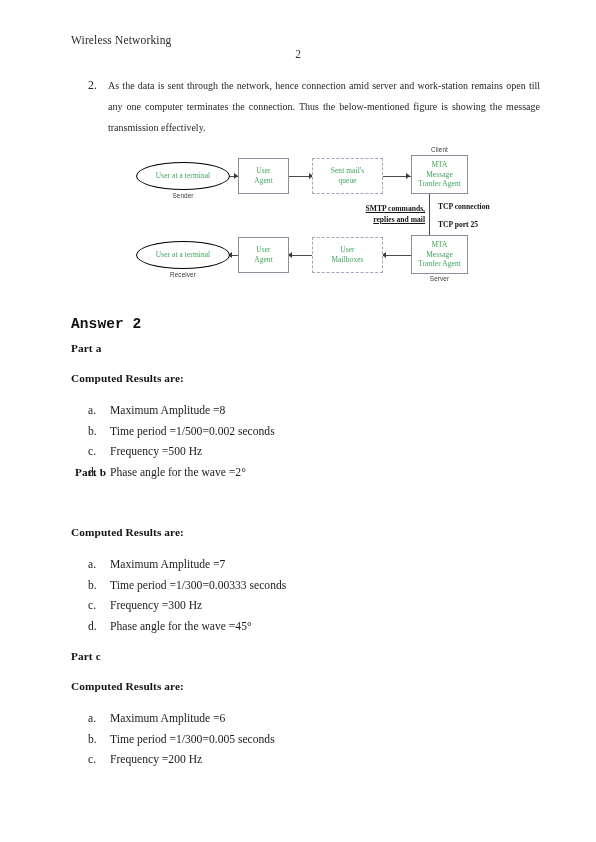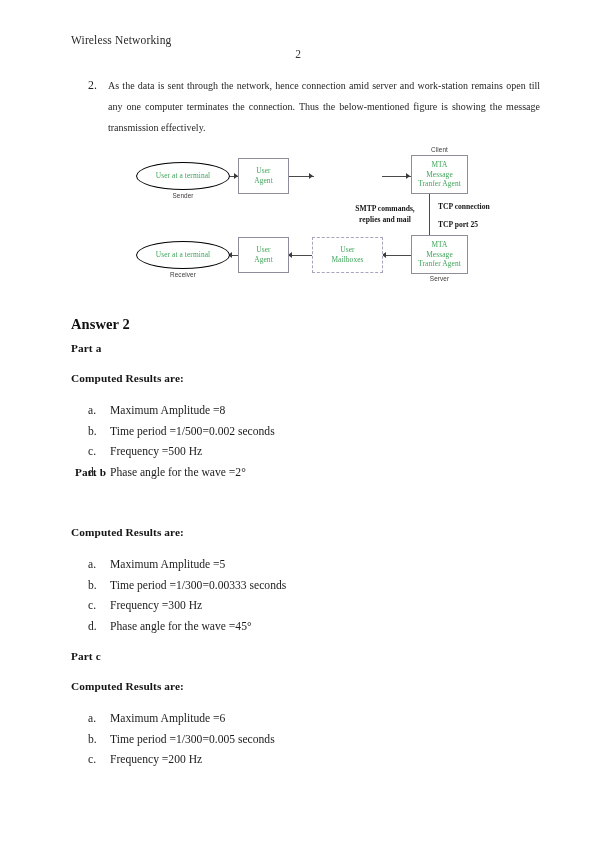--- a/index.html
+++ b/index.html
@@ -147,21 +147,21 @@
   .arrow.down {
     border-left: 3px solid transparent;
     border-right: 3px solid transparent;
     border-top: 4.5px solid #3a3a3a;
   }
 
   
   .answer-heading {
     position: absolute;
     left: 71px;
-    font-family: Liberation Serif, serif;
+    font-family: Liberation Mono, monospace;
     font-weight: bold;
     font-size: 14.5px;
     color: #111010;
     letter-spacing: .1px;
   }
   .sub-heading {
     position: absolute;
     font-family: "Liberation Serif", serif;
     font-weight: bold;
     font-size: 11.3px;
@@ -230,27 +230,29 @@
     <div class="arrow down" style="left:296px; top:89px;"></div>
 
     <div class="node ellipse" style="left:6px; top:16px; width:94px; height:28px;">
       <span>User at a terminal</span>
     </div>
     <div class="sublabel" style="left:6px; top:46px; width:94px;">Sender</div>
 
     <div class="node solid" style="left:108px; top:12px; width:51px; height:36px; white-space:pre-line;">User
 Agent</div>
 
+    <div class="node dashed" style="left:182px; top:12px; width:71px; height:36px; white-space:pre-line;">Sent mail's
+queue</div>
 
     <div class="sublabel" style="left:281px; top:0px; width:57px;">Client</div>
     <div class="node solid" style="left:281px; top:9px; width:57px; height:39px; white-space:pre-line;">MTA
 Message
 Tranfer Agent</div>
 
-    <div class="fig-annot" style="left:215px; top:58px; white-space:pre-line; text-align:center; width:80px;">SMTP commands,
+    <div class="fig-annot" style="left:215px; top:58px; white-space:pre-line; text-align:right; width:80px;text-decoration:underline;">SMTP commands,
 replies and mail</div>
     <div class="fig-annot" style="left:308px; top:56px;">TCP connection</div>
     <div class="fig-annot" style="left:308px; top:74px;">TCP port 25</div>
 
     <div class="node ellipse" style="left:6px; top:95px; width:94px; height:28px;">
       <span>User at a terminal</span>
     </div>
     <div class="sublabel" style="left:6px; top:125px; width:94px;">Receiver</div>
 
     <div class="node solid" style="left:108px; top:91px; width:51px; height:36px; white-space:pre-line;">User
@@ -286,21 +288,21 @@
       <span class="marker">d.</span>
       <span class="body">Phase angle for the wave =2°</span>
     </li>
   </ul>
 
   <div class="sub-heading" style="left:75px; top:466px;">Part b</div>
   <div class="sub-heading" style="left:71px; top:526px;">Computed Results are:</div>
   <ul class="alpha-list" style="top:555px;">
     <li>
       <span class="marker">a.</span>
-      <span class="body">Maximum Amplitude =5</span>
+      <span class="body">Maximum Amplitude =7</span>
     </li>
     <li>
       <span class="marker">b.</span>
       <span class="body">Time period =1/300=0.00333 seconds</span>
     </li>
     <li>
       <span class="marker">c.</span>
       <span class="body">Frequency =300 Hz</span>
     </li>
     <li>

